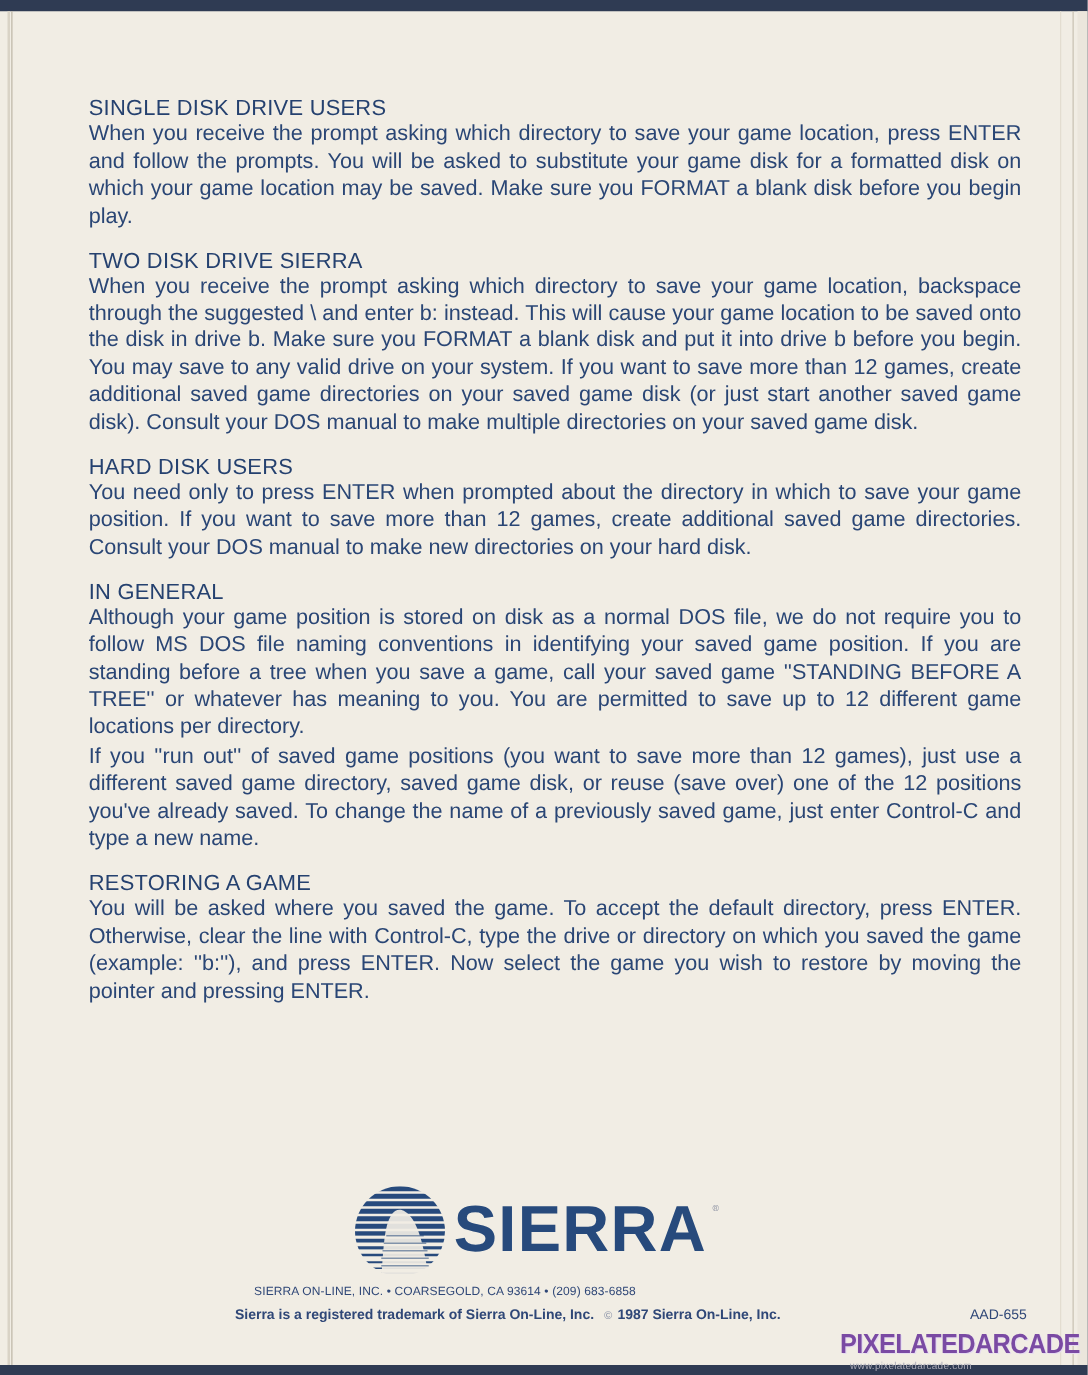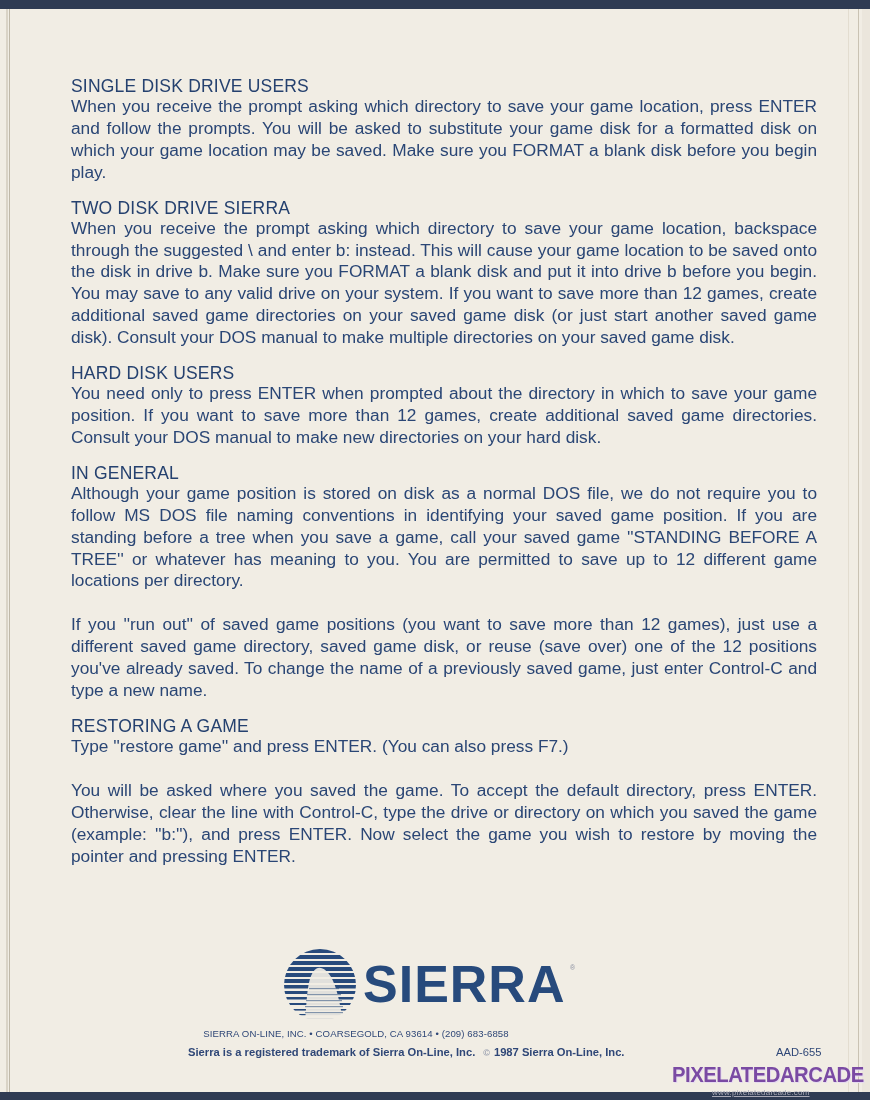--- a/index.html
+++ b/index.html
@@ -27,21 +27,21 @@
   }
   .section { margin-bottom: 14px; }
   .heading {
     font-weight: normal; font-size: 17.5px; letter-spacing: 0.2px;
     line-height: 20px; color: #25416f;
   }
   .para {
     font-size: 17.3px; line-height: 21.9px; text-align: justify;
     text-align-last: left; color: #2a4675;
   }
-  .para + .para { margin-top: 22px; }
+  .para + .para { margin-top: 2px; }
 
   .logo-wrap {
     position: absolute; left: 283px; top: 948px; width: 310px; height: 75px;
   }
   .logo-mark { position: absolute; left: 0; top: 0; width: 74px; height: 74px; }
   .logo-text {
     position: absolute; left: 80px; top: 6px;
     font-size: 52px; font-weight: bold; color: #274a7c; letter-spacing: 1px;
     line-height: 60px;
   }
@@ -60,22 +60,22 @@
     position: absolute; left: 776px; top: 1046px; font-size: 11.2px; color: #2f4777; text-align: center;
   }
   .watermark {
     position: absolute; left: 672px; top: 1063px;
     font-size: 22px; font-weight: bold; color: #7a4aa3; letter-spacing: -0.5px;
     font-family: "Liberation Sans", sans-serif; transform: scaleX(0.92); transform-origin: left;
     text-shadow: 1px 1px 0 #e6dbf0;
     line-height: 24px;
   }
   .watermark-url {
-    position: absolute; left: 712px; top: 1088px;
-    font-size: 8px; color: #a9a9b6; letter-spacing: 0.2px; text-decoration: underline;
+    position: absolute; left: 680px; top: 1088px;
+    font-size: 8px; color: #a9a9b6; letter-spacing: 0.2px;
   }
 </style>
 </head>
 <body>
 
 <div class="top-band"></div>
 <div class="page"></div>
 <div class="edge-left"></div>
 <div class="edge-left2"></div>
 <div class="edge-right"></div>
@@ -96,21 +96,20 @@
     <div class="heading">HARD DISK USERS</div>
     <div class="para">You need only to press ENTER when prompted about the directory in which to save your game position. If you want to save more than 12 games, create additional saved game directories. Consult your DOS manual to make new directories on your hard disk.</div>
   </div>
   <div class="section">
     <div class="heading">IN GENERAL</div>
     <div class="para">Although your game position is stored on disk as a normal DOS file, we do not require you to follow MS DOS file naming conventions in identifying your saved game position. If you are standing before a tree when you save a game, call your saved game ''STANDING BEFORE A TREE'' or whatever has meaning to you. You are permitted to save up to 12 different game locations per directory.</div>
     <div class="para">If you ''run out'' of saved game positions (you want to save more than 12 games), just use a different saved game directory, saved game disk, or reuse (save over) one of the 12 positions you've already saved. To change the name of a previously saved game, just enter Control-C and type a new name.</div>
   </div>
   <div class="section">
     <div class="heading">RESTORING A GAME</div>
-    <div class="para">Type ''restore game'' and press ENTER. (You can also press F7.)</div>
     <div class="para">You will be asked where you saved the game. To accept the default directory, press ENTER. Otherwise, clear the line with Control-C, type the drive or directory on which you saved the game (example: ''b:''), and press ENTER. Now select the game you wish to restore by moving the pointer and pressing ENTER.</div>
   </div>
 </div>
 
 <div class="logo-wrap">
   <svg class="logo-mark" viewBox="0 0 74 74">
     <defs>
       <clipPath id="circ">
           <circle cx="37" cy="37" r="36"></circle>
         </clipPath>

